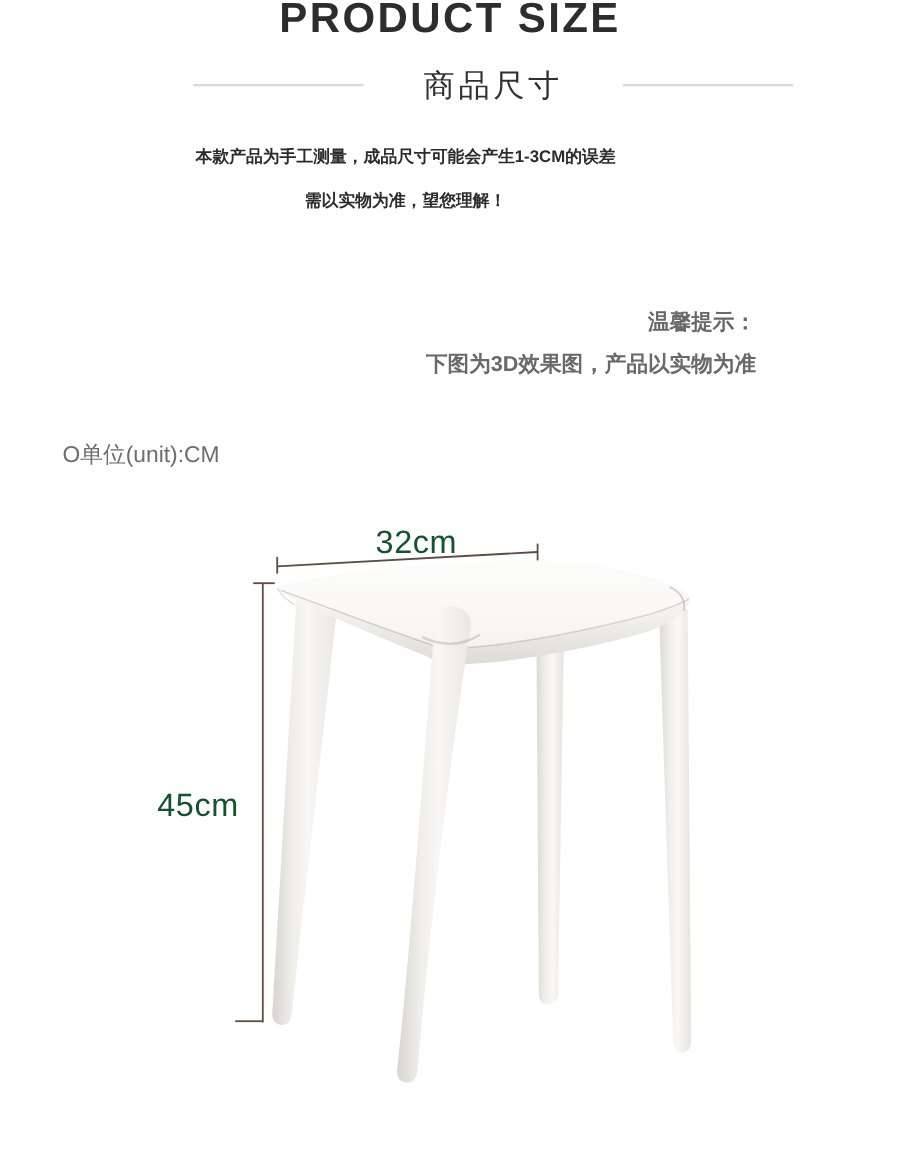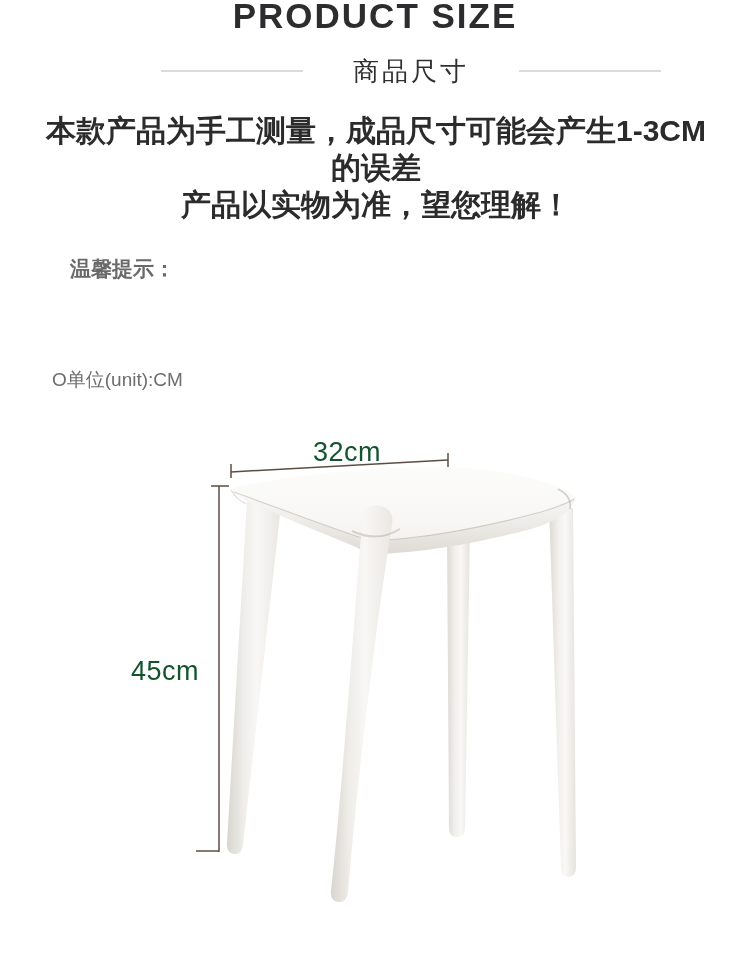--- a/index.html
+++ b/index.html
@@ -19,26 +19,26 @@
   .subtitle-row{
     left:0;top:51px;width:750px;height:40px;
     display:flex;align-items:center;justify-content:center;gap:50px;padding-left:36px;
   }
   .subtitle-line{width:142px;height:2px;background:#dbdbdb;}
   .subtitle-text{
     font-size:26px;color:#303030;letter-spacing:3px;line-height:40px;
   }
   .disclaimer{
     left:0;top:112px;width:676px;text-align:center;
-    font-size:30px;font-weight:bold;color:#2b2b2b;line-height:37px;margin-left:38px;
+    font-size:14px;font-weight:bold;color:#2b2b2b;line-height:37px;
   }
   .tips{
     left:70px;top:251px;width:560px;
-    font-size:21px;font-weight:600;color:#696969;line-height:35px;
-    text-align:left;
+    font-size:18px;font-weight:600;color:#696969;line-height:35px;
+    text-align:right;
   }
   .unit-note{
     left:52px;top:368px;width:400px;
     font-size:19px;color:#6d6d6d;line-height:24px;
   }
   .figure-svg{left:0;top:0;width:750px;height:965px;}
   .dim-label{
     width:100px;text-align:center;line-height:32px;
     font-size:27px;color:#14532d;letter-spacing:0.5px;
   }
@@ -51,25 +51,26 @@
 <div class="abs page-title">PRODUCT SIZE</div>
 
 <div class="abs subtitle-row">
   <div class="subtitle-line"></div>
   <div class="subtitle-text">商品尺寸</div>
   <div class="subtitle-line"></div>
 </div>
 
 <div class="abs disclaimer">
   <div>本款产品为手工测量，成品尺寸可能会产生1-3CM的误差</div>
-  <div>产品以实物为准，望您理解！</div>
+  <div>需以实物为准，望您理解！</div>
 </div>
 
 <div class="abs tips">
   <div>温馨提示：</div>
+  <div>下图为3D效果图，产品以实物为准</div>
 </div>
 
 <div class="abs unit-note">O单位(unit):CM</div>
 
 <svg class="abs figure-svg" viewBox="0 0 750 965" xmlns="http://www.w3.org/2000/svg">
   <defs>
     <linearGradient id="gLegL" x1="0" y1="0" x2="1" y2="0">
       <stop offset="0" stop-color="#d8d5d0"></stop>
       <stop offset="0.3" stop-color="#efede9"></stop>
       <stop offset="0.55" stop-color="#f8f7f5"></stop>

